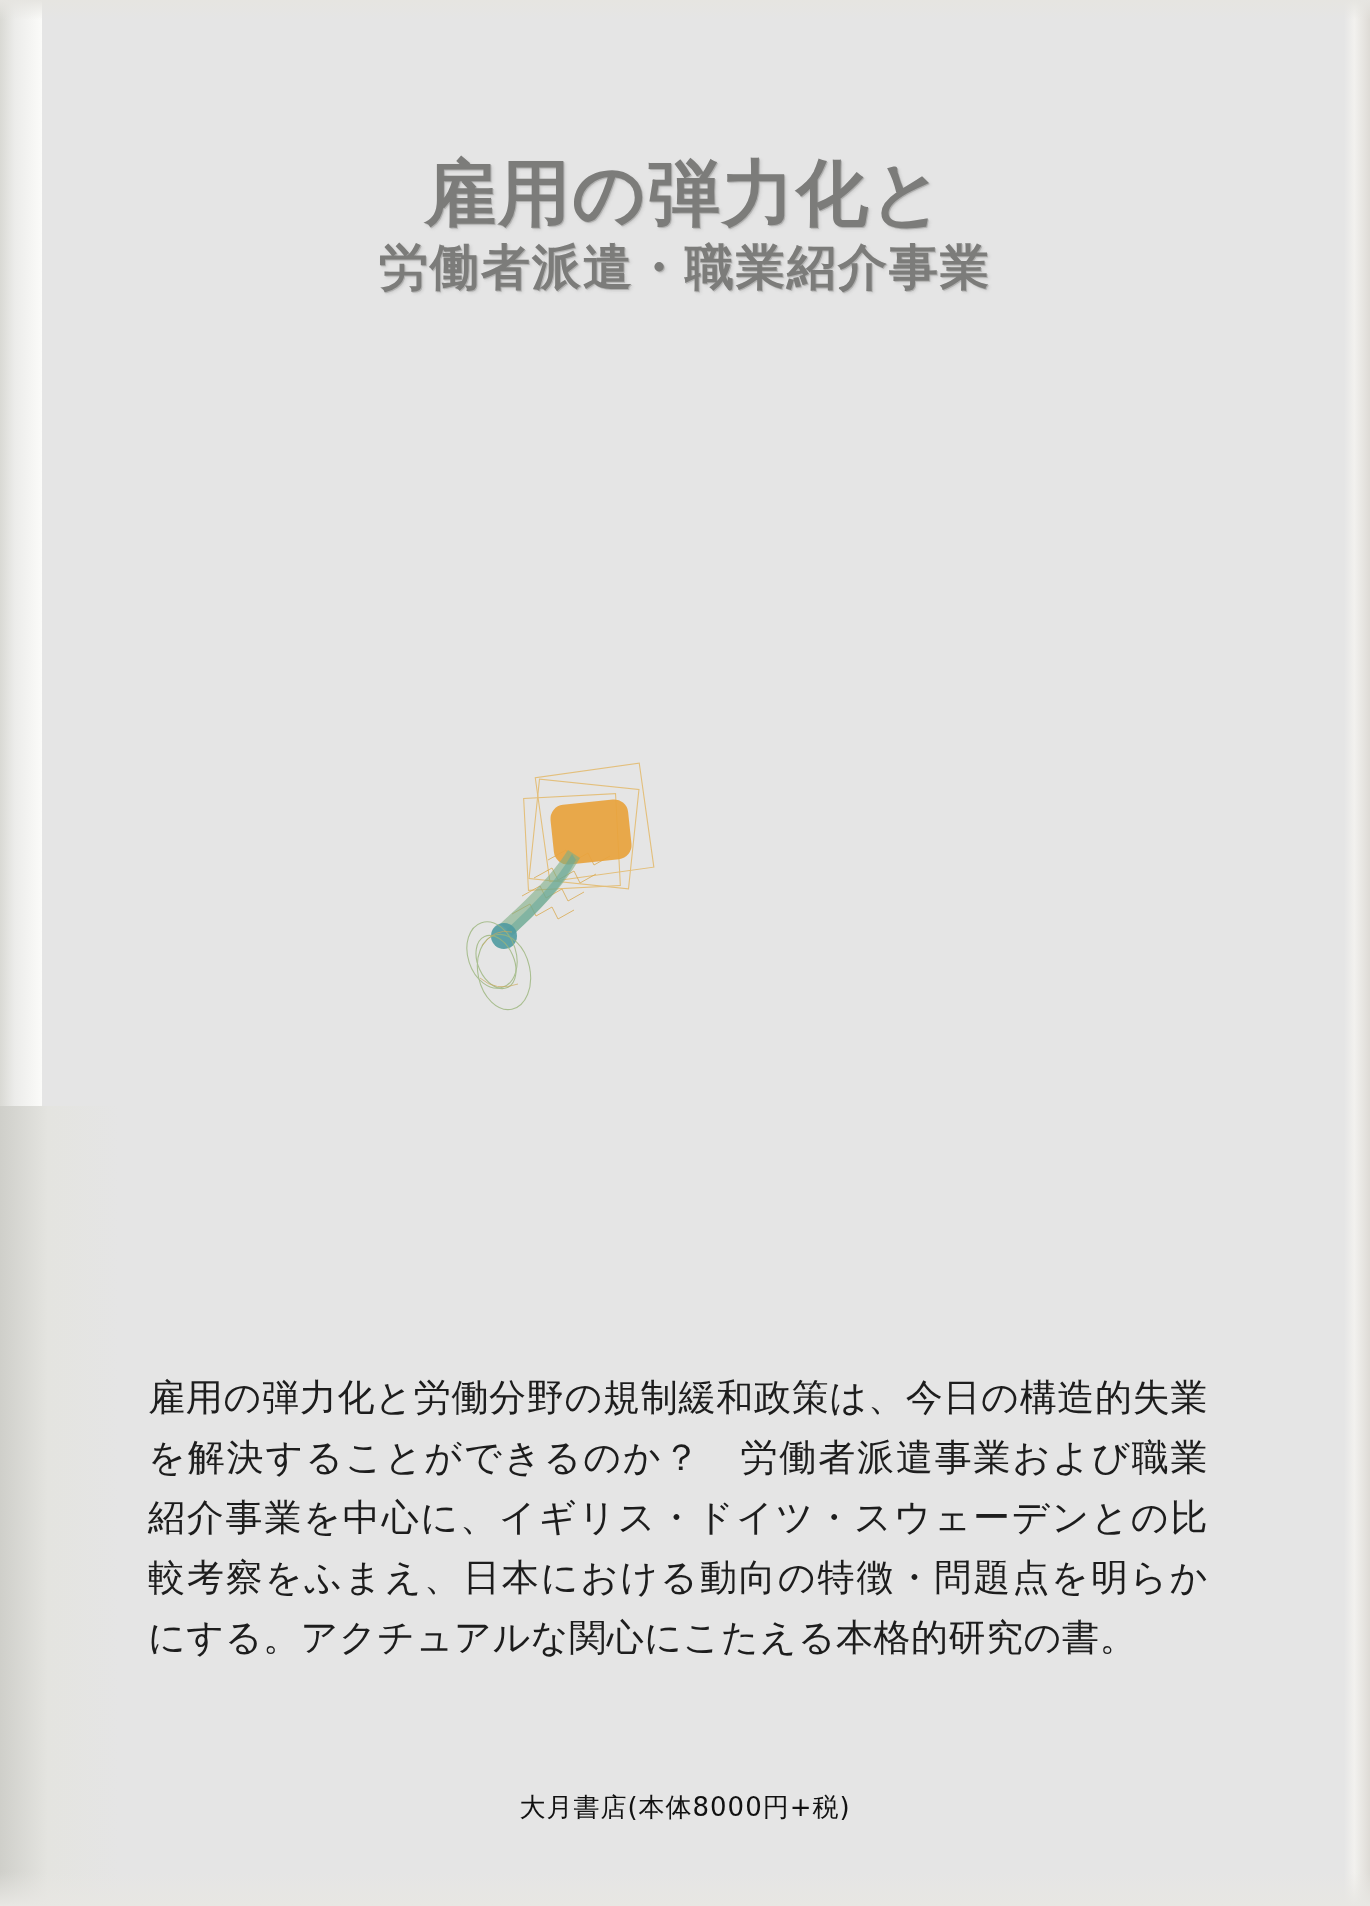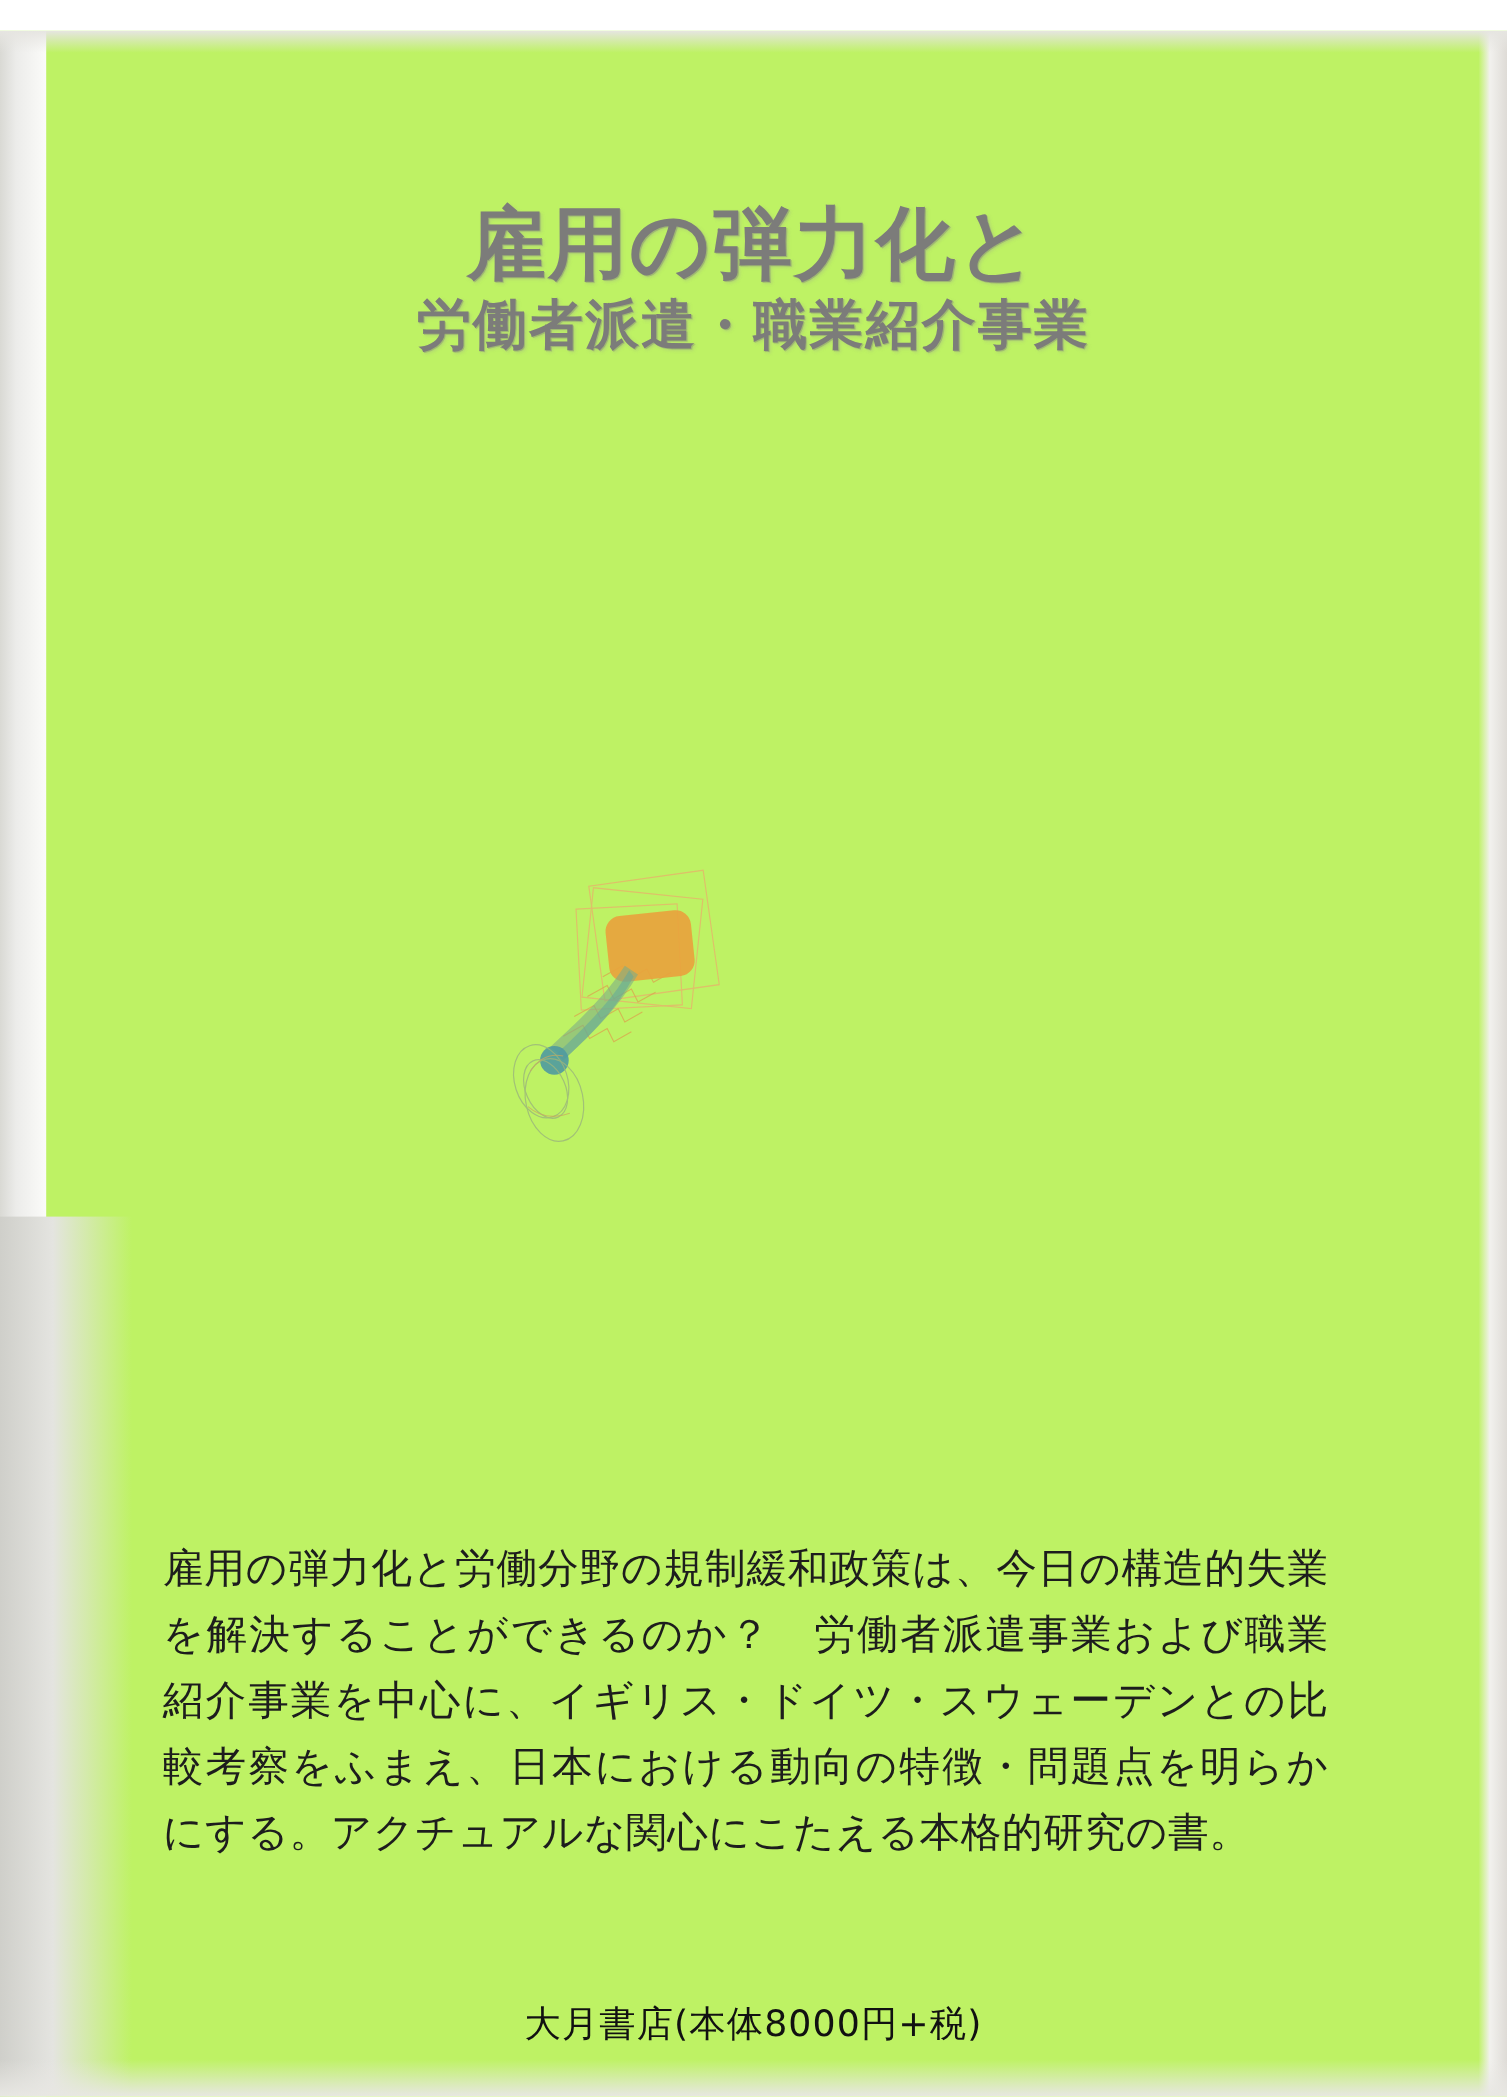--- a/index.html
+++ b/index.html
@@ -12,23 +12,22 @@
     height: 1906px;
     position: relative;
     overflow: hidden;
     font-family: "Liberation Serif", "DejaVu Serif", serif;
   }
 
   
   .cover {
     position: absolute;
     inset: 0;
-    background: #bef264;
+    background: #e5e5e5;
     overflow: hidden;
-    margin-top: 28px;
   }
 
   
   .page-shade-left {
     position: absolute;
     left: 0; top: 0;
     width: 42px; height: 100%;
     background: linear-gradient(to right, #d9d9d4 0%, #ececea 35%, #fbfbf9 100%);
     pointer-events: none;
   }
@@ -127,21 +126,21 @@
   }
 
   
   .publisher-line {
     position: absolute;
     left: 0;
     right: 0;
     top: 1790px;
     text-align: center;
     font-family: "DejaVu Sans", "Liberation Sans", sans-serif;
-    font-size: 33px;
+    font-size: 26px;
     color: #111111;
     letter-spacing: 1px;
   }
   .publisher-name { font-weight: normal; }
   .price-text { font-weight: normal; }
 </style>
 </head>
 <body>
 
 <div class="cover">

